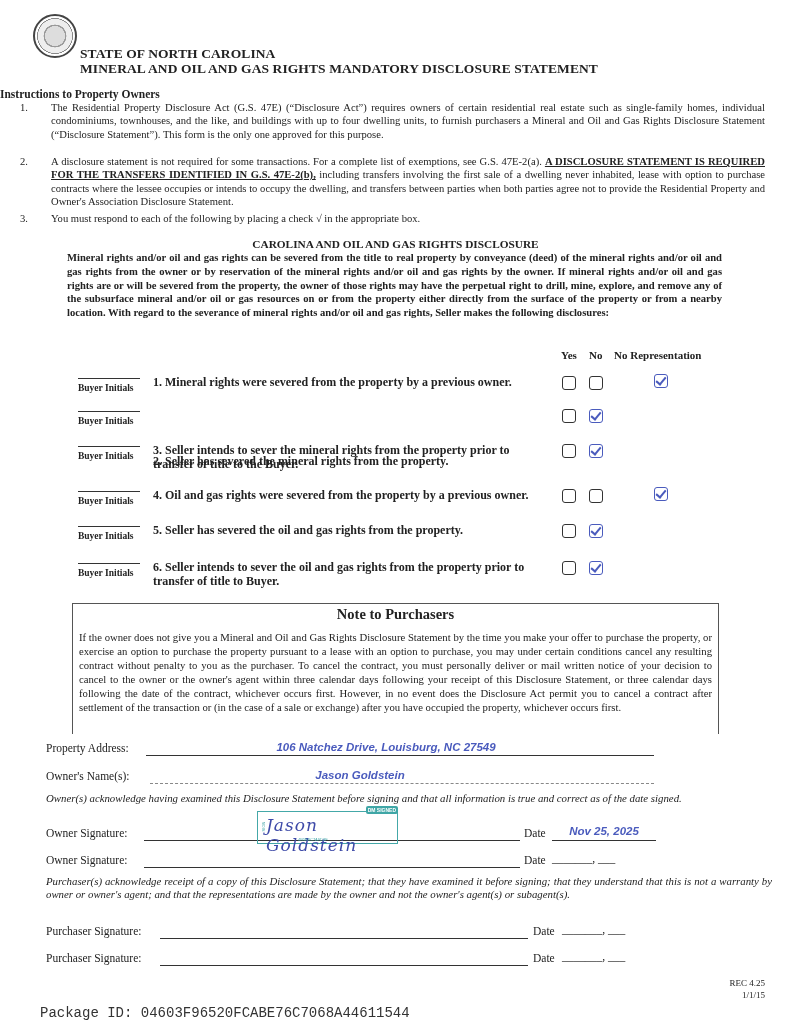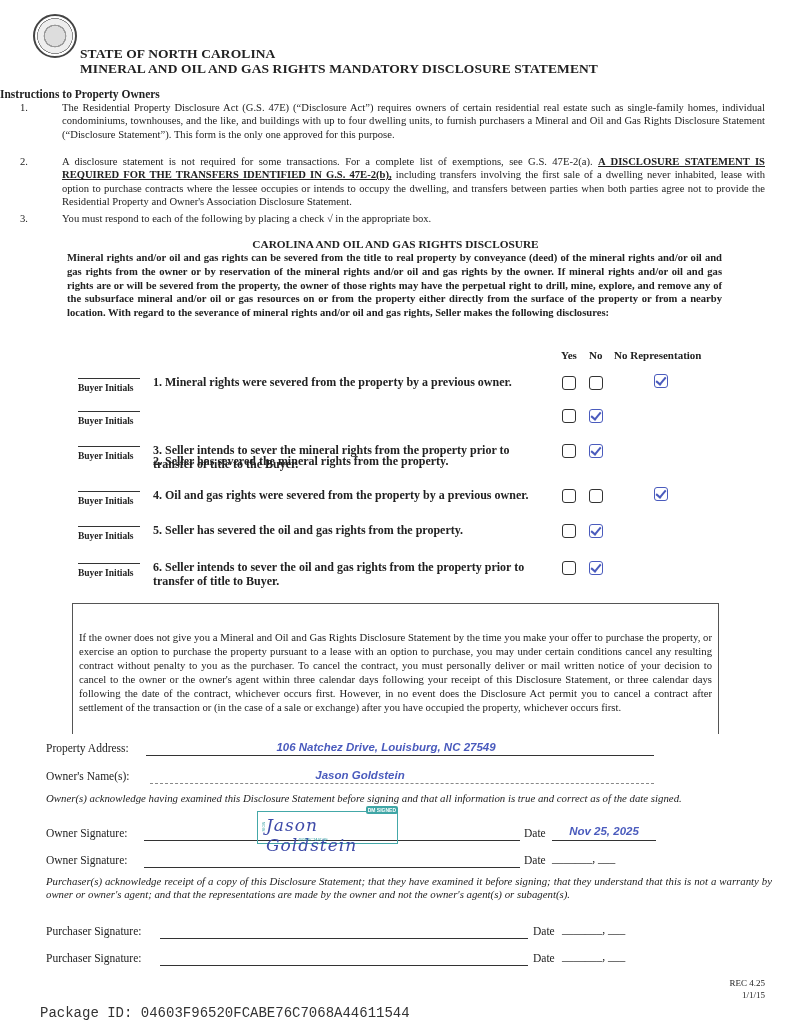--- a/index.html
+++ b/index.html
@@ -5,21 +5,21 @@
   html,body{margin:0;padding:0;background:#fff;}
   body{width:791px;height:1024px;position:relative;overflow:hidden;font-family:"Liberation Serif","DejaVu Serif",serif;color:#222;}
   .abs{position:absolute;}
   .seal{left:33px;top:14px;width:44px;height:44px;border-radius:50%;border:2px solid #444;box-sizing:border-box;background:radial-gradient(circle,#ddd 0 35%,#999 36% 40%,#eee 41% 60%,#888 61% 63%,#fff 64%);}
   .hdr{left:80px;font-weight:bold;font-size:13.5px;letter-spacing:0.1px;}
   .h1{top:46px;}
   .h2{top:61px;text-align:right;}
   .instr-title{left:0;width:791px;top:88px;font-size:11.5px;font-weight:bold;}
   .ol{left:20px;width:745px;font-size:10.6px;line-height:13.3px;text-align:justify;}
   .ol .num{position:absolute;left:0;}
-  .ol .txt{margin-left:42px;display:block;}
+  .ol .txt{margin-left:31px;display:block;}
   .u{text-decoration:underline;font-weight:bold;}
   .sec-title{left:0;width:791px;text-align:center;top:238px;font-size:11.3px;font-weight:bold;}
   .para{left:67px;width:655px;top:251px;font-size:10.6px;line-height:13.8px;font-weight:bold;text-align:justify;}
   .colhdr{top:349px;font-size:11px;font-weight:bold;}
   .row{left:0;width:791px;}
   .init{position:absolute;left:78px;width:62px;font-size:9.5px;font-weight:bold;}
   .init .line{border-top:1px solid #333;height:0;margin-bottom:4px;}
   .qtext{position:absolute;left:153px;width:400px;font-size:12px;font-weight:bold;line-height:13.5px;}
   .cb{position:absolute;width:14px;height:14px;border:1.5px solid #333;border-radius:3px;box-sizing:border-box;}
   .cb.checked{border-color:#4a5bbd;}
@@ -103,20 +103,21 @@
     </div>
     <div class="abs row" style="top: 559px;">
       <div class="init" style="top:4px;"><div class="line"></div><span>Buyer Initials</span></div>
       <div class="qtext" style="top:2px;">6. Seller intends to sever the oil and gas rights from the property prior to transfer of title to Buyer.</div>
       <div class="cb" style="left:562px;top:2px;"></div>
       <div class="cb checked" style="left:589px;top:2px;"></div>
     </div>
   </div>
 
 <div class="abs note">
+  <div class="note-title">Note to Purchasers</div>
   <div class="note-body">If the owner does not give you a Mineral and Oil and Gas Rights Disclosure Statement by the time you make your offer to purchase the property, or exercise an option to purchase the property pursuant to a lease with an option to purchase, you may under certain conditions cancel any resulting contract without penalty to you as the purchaser. To cancel the contract, you must personally deliver or mail written notice of your decision to cancel to the owner or the owner's agent within three calendar days following your receipt of this Disclosure Statement, or three calendar days following the date of the contract, whichever occurs first. However, in no event does the Disclosure Act permit you to cancel a contract after settlement of the transaction or (in the case of a sale or exchange) after you have occupied the property, whichever occurs first.</div>
 </div>
 
 <div class="abs field-label" style="top:742px;">Property Address:</div>
 <div class="abs fline" style="left:146px;top:755px;width:508px;"></div>
 <div class="abs fval" style="left:146px;top:741px;width:480px;">106 Natchez Drive, Louisburg, NC 27549</div>
 
 <div class="abs field-label" style="top:770px;">Owner's Name(s):</div>
 <div class="abs fline" style="left:150px;top:783px;width:504px;border-bottom-style:dashed;border-color:#888;"></div>
 <div class="abs fval" style="left:150px;top:769px;width:420px;">Jason Goldstein</div>

